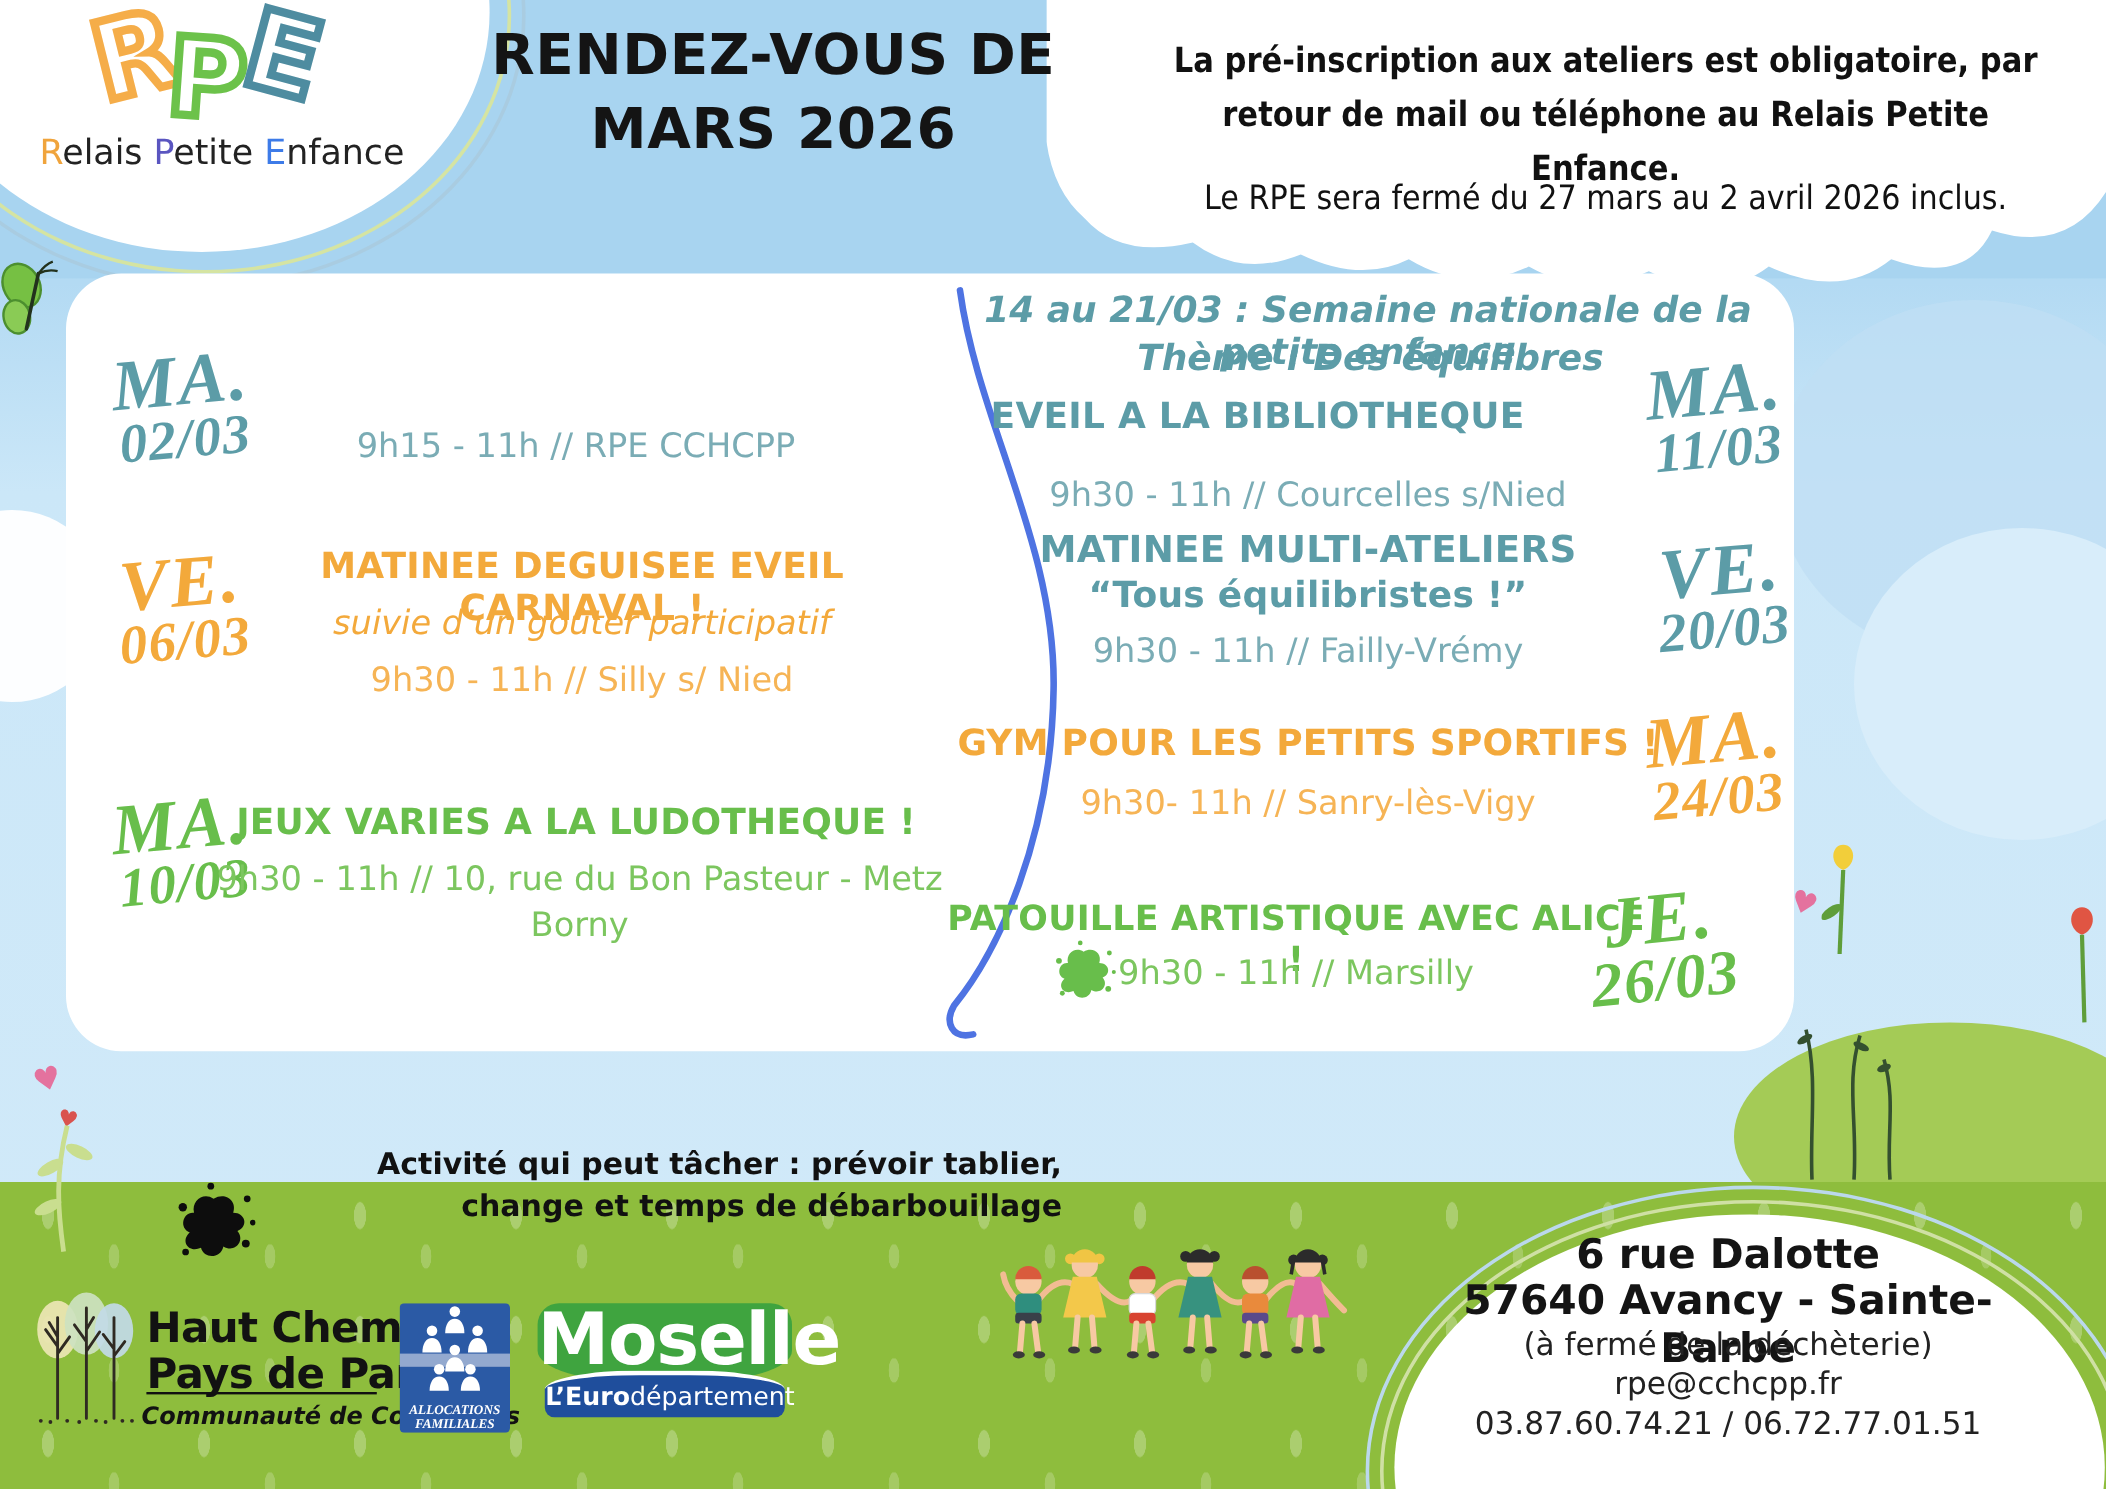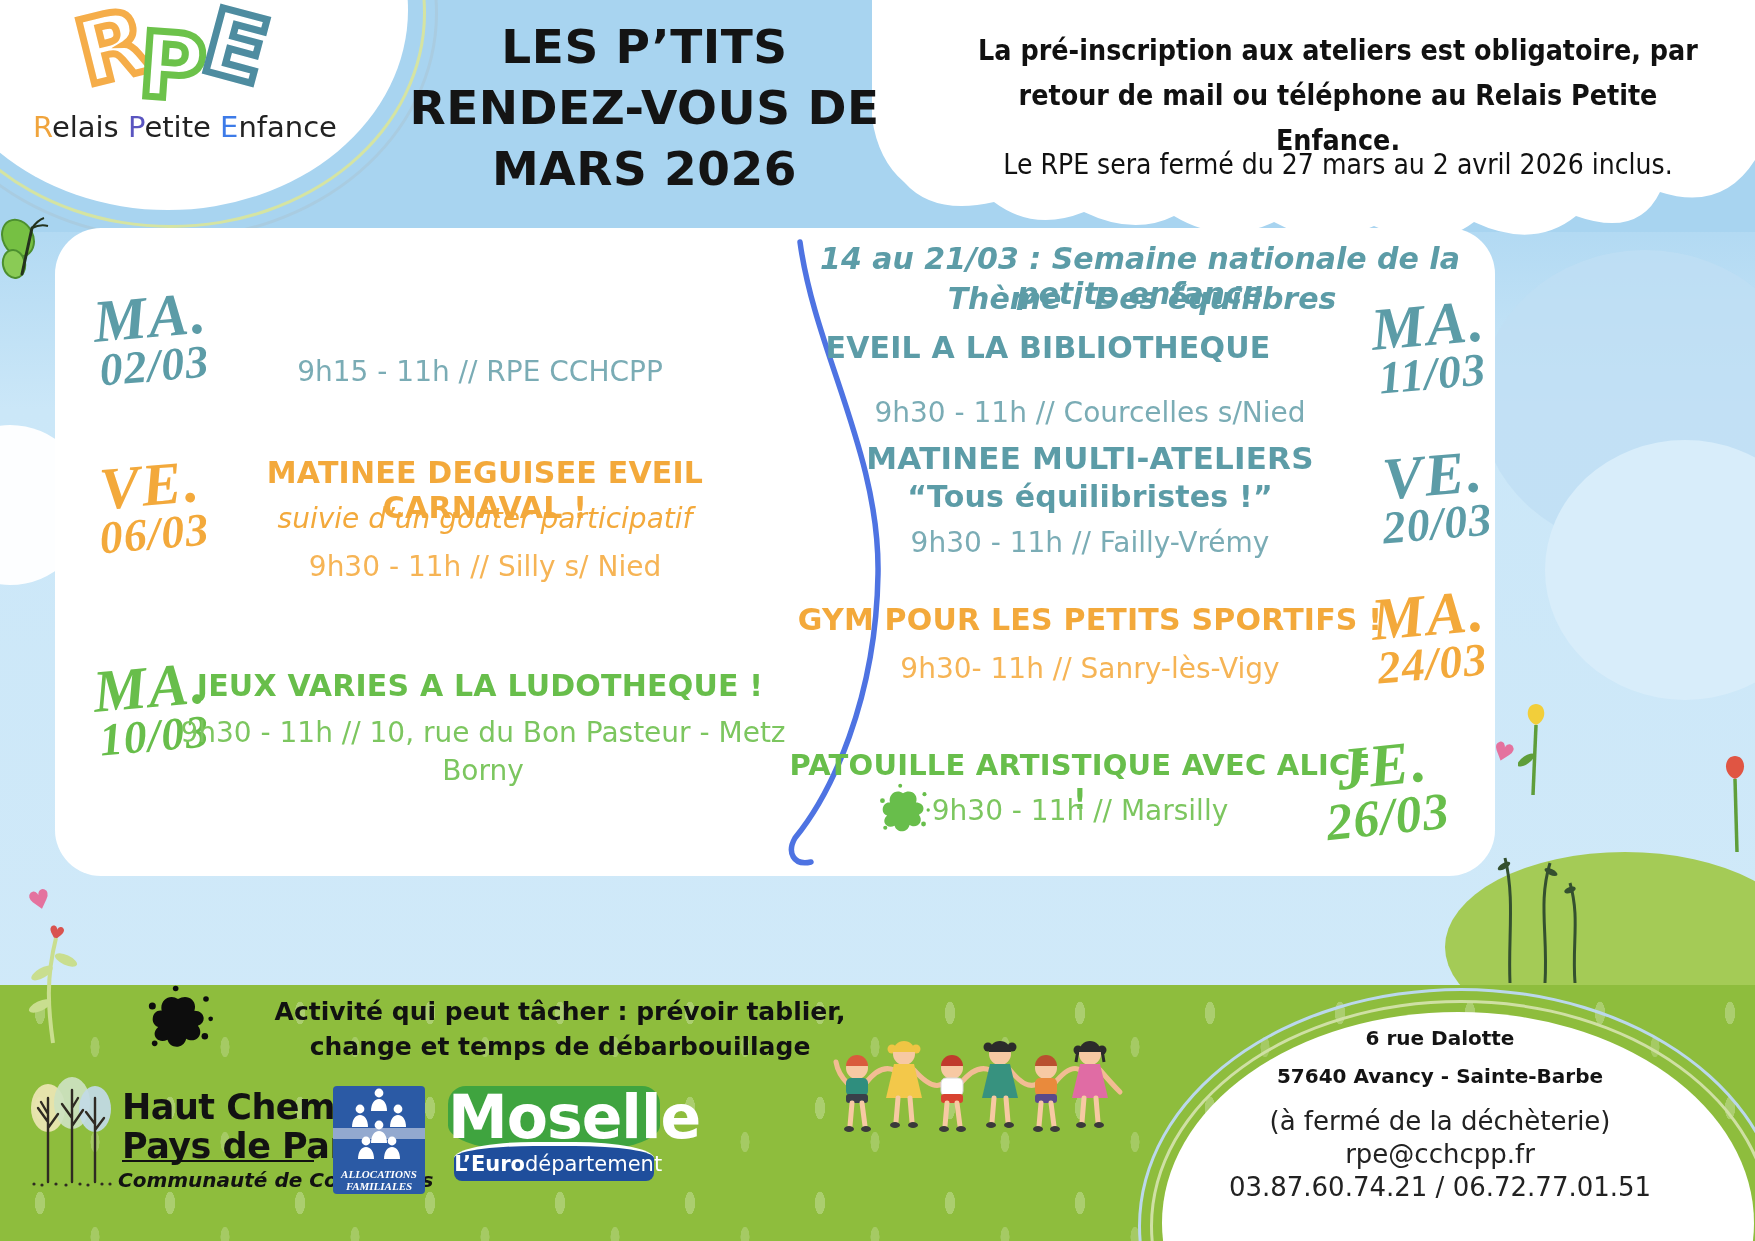--- a/index.html
+++ b/index.html
@@ -54,39 +54,39 @@
   .banner{font-style:italic;font-weight:bold;font-size:30px;text-align:center;}
 
   
   .grass{left:0;top:985px;width:1755px;height:256px;background:#8EBD3D;
     background-image:
       radial-gradient(9px 20px at 40px 28px, rgba(255,255,255,.26) 55%, transparent 58%),
       radial-gradient(8px 18px at 95px 62px, rgba(255,255,255,.2) 55%, transparent 58%);
     background-size:130px 95px;}
   .mound{left:1445px;top:852px;width:360px;height:190px;border-radius:50%;background:#A4CB56;}
 
-  .note-text{left:235px;top:994px;width:650px;text-align:center;font-size:25px;font-weight:bold;
+  .note-text{left:235px;top:952px;width:650px;text-align:right;font-size:25px;font-weight:bold;
     color:#111;line-height:1.4;}
 
   
   .cc-text{left:122px;top:1088px;width:200px;}
   .cc-name{font-size:35px;font-weight:bold;line-height:1.12;color:#121212;letter-spacing:-0.5px;white-space:nowrap;}
   .cc-div{left:122px;top:1160px;width:192px;border-top:2.5px solid #111;}
   .cc-tag{left:118px;top:1168px;width:230px;font-size:20px;font-weight:bold;font-style:italic;color:#121212;white-space:nowrap;}
   .moselle{left:448px;top:1086px;width:212px;}
   .mos-green{background:#3FA43F;color:#fff;font-weight:bold;font-size:60px;text-align:center;
     height:66px;line-height:62px;border-radius:18px 18px 40% 40%;letter-spacing:-1px;}
   .mos-blue{width:94%;margin:-10px auto 0;background:#1F4E9C;color:#fff;font-size:21px;text-align:center;
     padding:6px 0 5px;border-radius:40% 40% 8px 8px / 16px 16px 8px 8px;border-top:4px solid #fff;position:relative;}
 
   
   .addr-ring1{left:1138px;top:988px;width:640px;height:470px;border-radius:50%;border:3px solid #BBD8EC;}
   .addr-ring2{left:1150px;top:1000px;width:616px;height:446px;border-radius:50%;border:3px solid #CFE0A4;}
   .addr-blob{left:1162px;top:1012px;width:592px;height:422px;border-radius:50%;background:#fff;}
-  .addr-line-b{font-size:20px;font-weight:bold;color:#141414;text-align:center;}
+  .addr-line-b{font-size:34px;font-weight:bold;color:#141414;text-align:center;}
   .addr-line{font-size:26px;color:#222;text-align:center;}
 
   .heart{color:#E4729E;position:absolute;}
   .cloud-svg{left:872px;top:0;}
 </style>
 </head>
 <body>
 
 <div class="poster">
 
@@ -111,21 +111,20 @@
   </div>
 
   <svg class="abs z2" style="left:-4px;top:212px;" width="62" height="76" viewBox="0 0 62 76">
     <ellipse cx="22" cy="26" rx="15" ry="19" fill="#76C043" stroke="#4C8F2F" stroke-width="2" transform="rotate(-28 22 26)"></ellipse>
     <ellipse cx="18" cy="52" rx="11" ry="14" fill="#8ACB55" stroke="#4C8F2F" stroke-width="2" transform="rotate(-12 18 52)"></ellipse>
     <line x1="36" y1="16" x2="26" y2="62" stroke="#23321d" stroke-width="3" stroke-linecap="round"></line>
     <path d="M36,16 Q42,8 48,6 M36,16 Q44,12 52,14" stroke="#23321d" stroke-width="2" fill="none"></path>
   </svg>
 
   <div class="abs page-title z2">
-    <div>LES P’TITS</div>
     <div>RENDEZ-VOUS DE</div>
     <div>MARS 2026</div>
   </div>
 
   <div class="abs notice-reg z2">La pré-inscription aux ateliers est obligatoire, par retour de mail ou téléphone au Relais Petite Enfance.</div>
   <div class="abs notice-close z2">Le RPE sera fermé du 27 mars au 2 avril 2026 inclus.</div>
 
   <div class="abs panel z1"></div>
 
   <svg class="abs z2" style="left:755px;top:232px;" width="160" height="648" viewBox="0 0 160 648">

